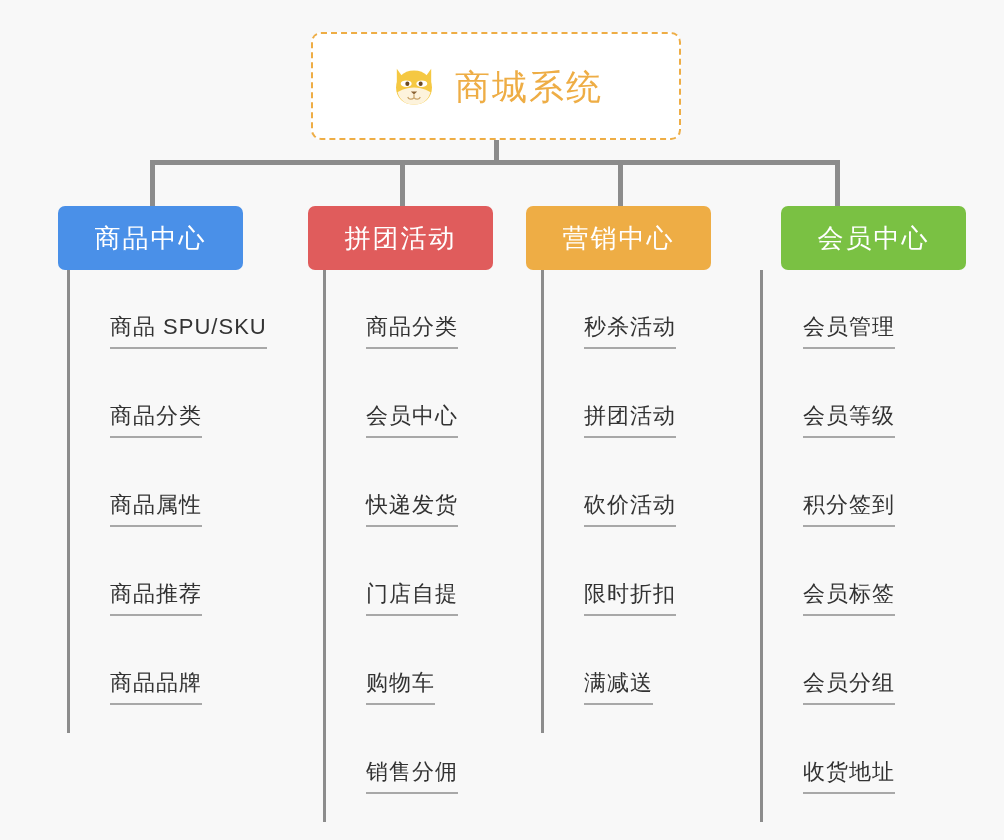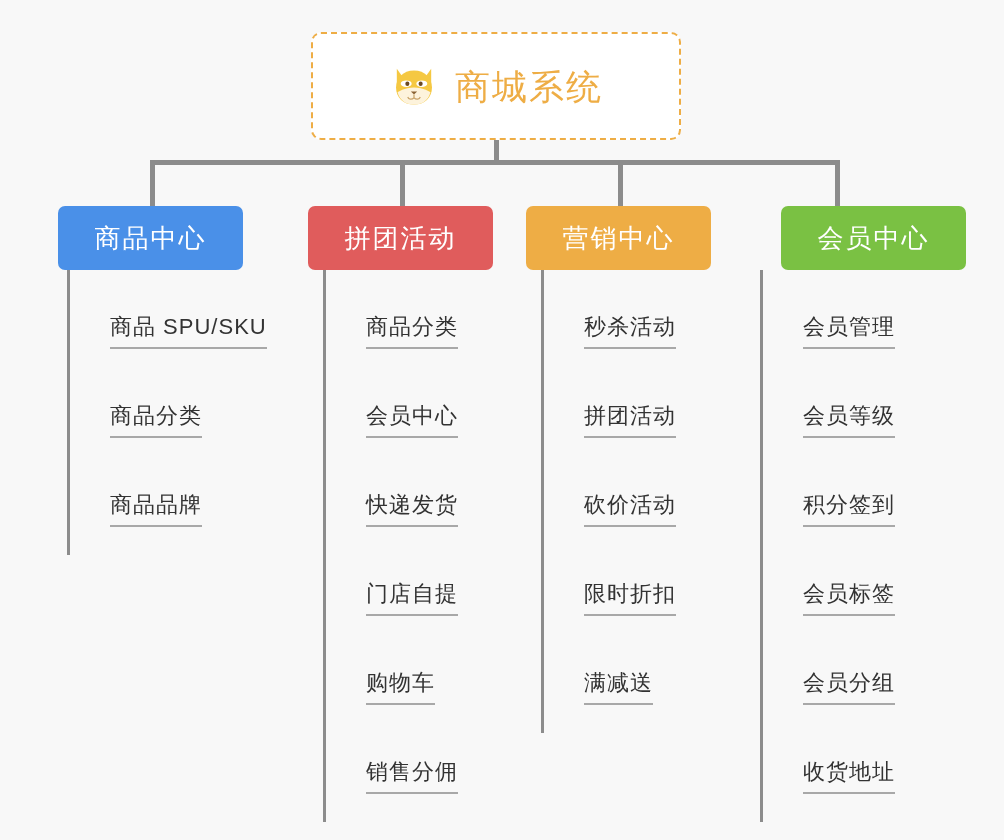--- a/index.html
+++ b/index.html
@@ -147,20 +147,26 @@
       <span>商品中心</span>
     </div>
     <div class="leaf-list" style="margin-left:9px;">
       <div class="leaf-item">
           <span class="leaf-label">商品 SPU/SKU</span>
         </div>
       <div class="leaf-item">
           <span class="leaf-label">商品分类</span>
         </div>
       <div class="leaf-item">
+          <span class="leaf-label">商品属性</span>
+        </div>
+      <div class="leaf-item">
+          <span class="leaf-label">商品推荐</span>
+        </div>
+      <div class="leaf-item">
           <span class="leaf-label">商品品牌</span>
         </div>
     </div>
   </div>
 
   <div class="column" style="left:308px; width:220px;">
     <div class="cat-box" style="background:#e05c5c; width:185px;">
       <span>拼团活动</span>
     </div>
     <div class="leaf-list" style="margin-left:15px;">

